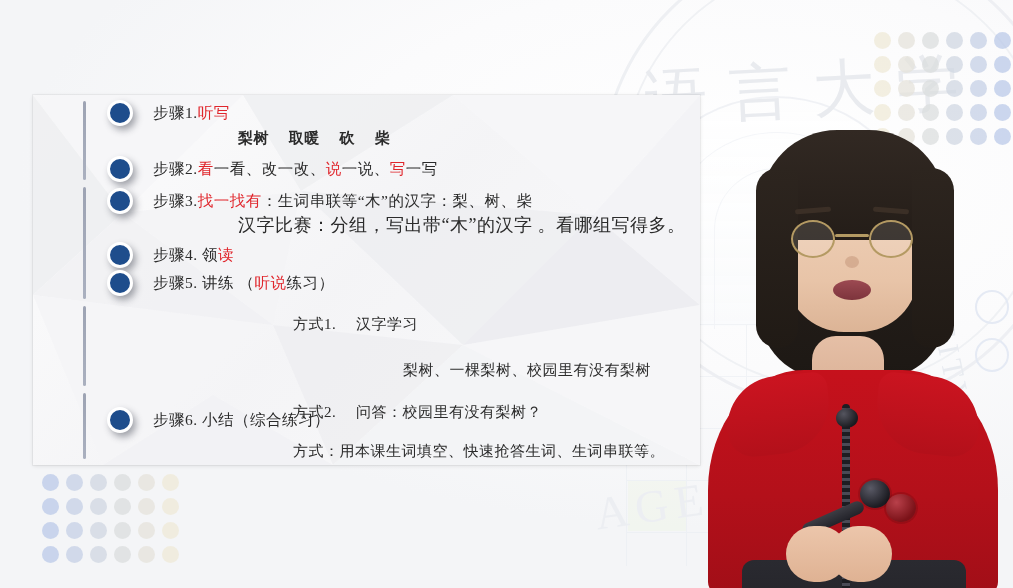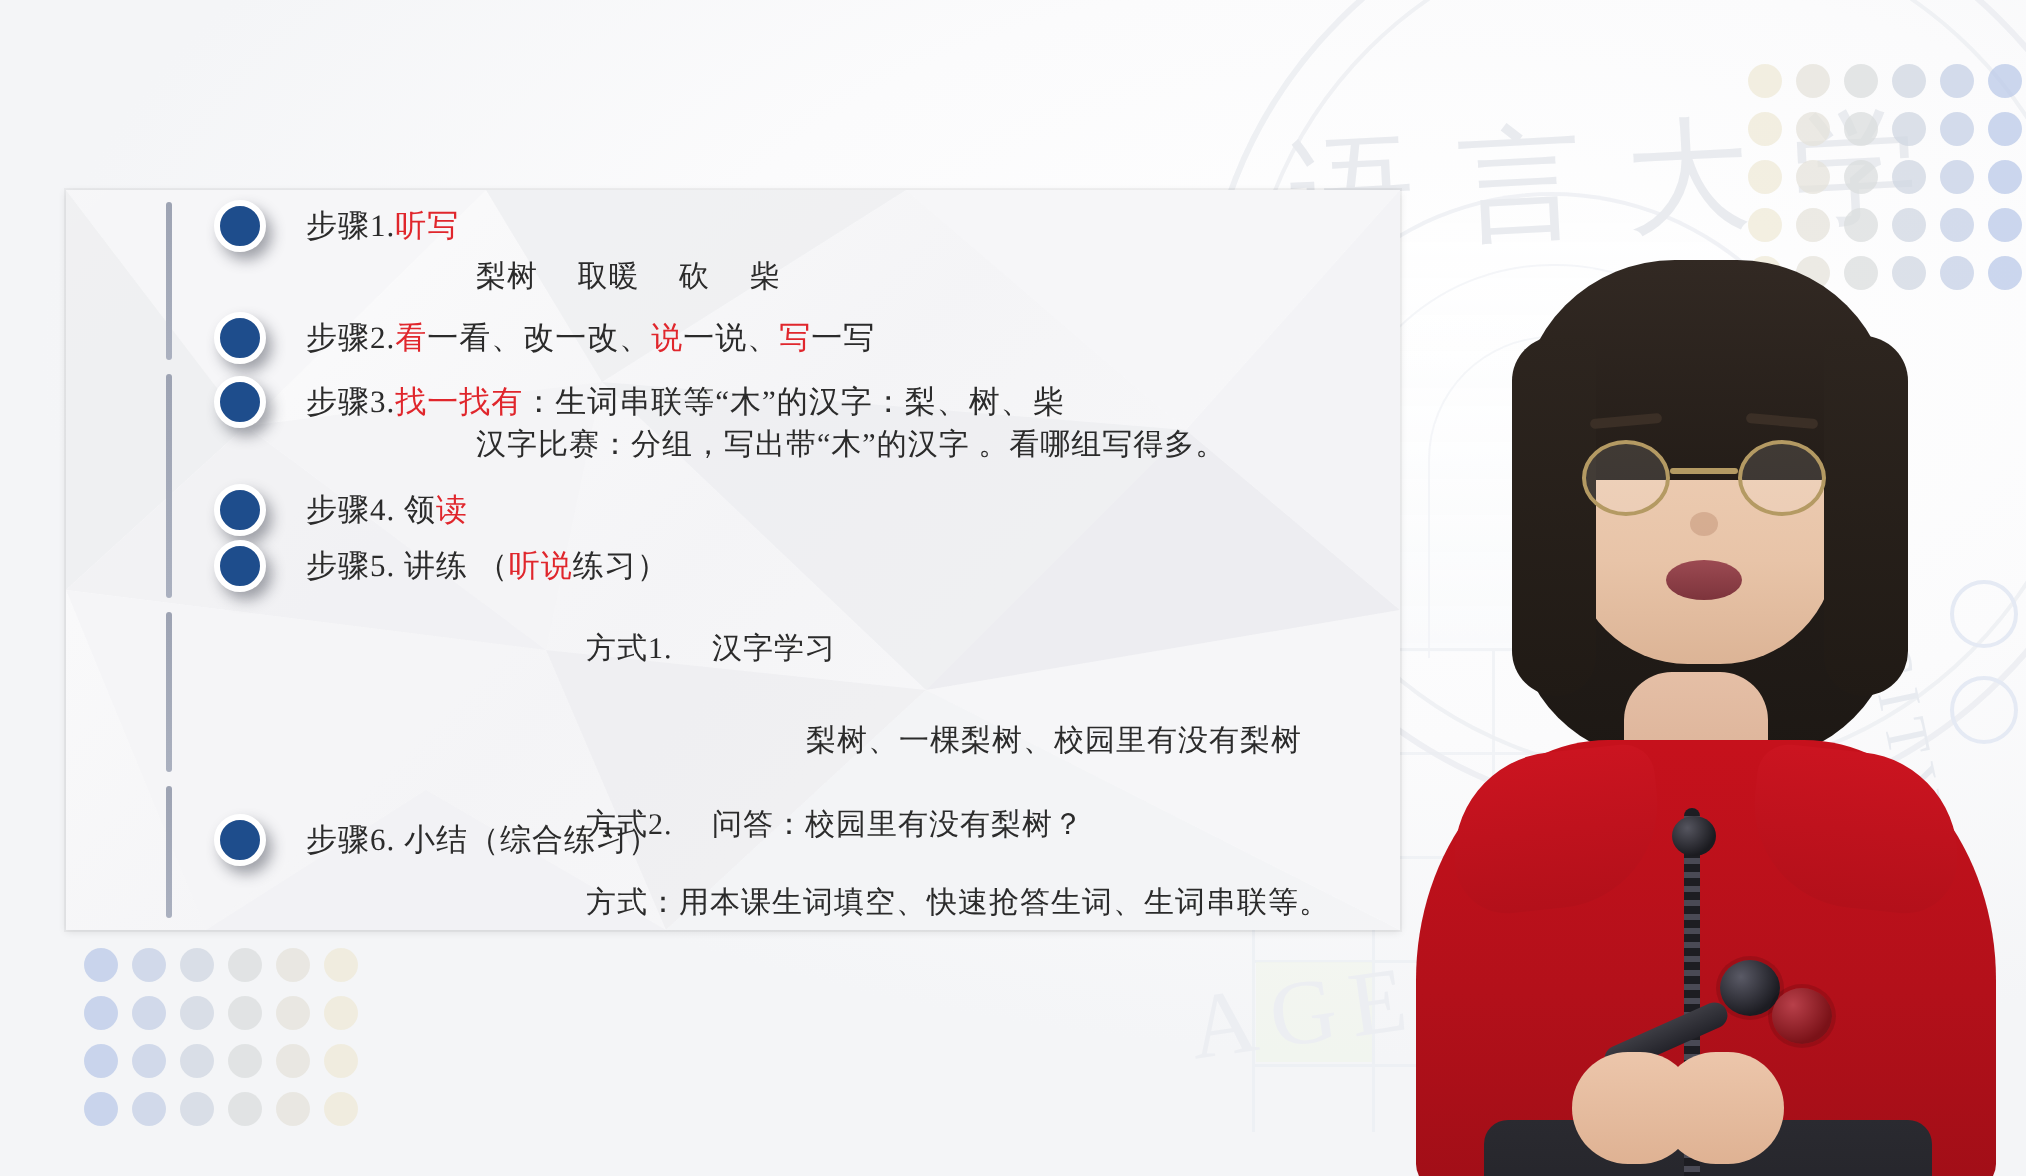--- a/index.html
+++ b/index.html
@@ -391,26 +391,26 @@
     <div class="rail">
       <i style="top:6px;   height:79px;"></i>
       <i style="top:92px;  height:112px;"></i>
       <i style="top:211px; height:80px;"></i>
       <i style="top:298px; height:66px;"></i>
     </div>
 
     <div id="slide-content">
         <div class="bullet" style="top: 5px;"></div>
         <div class="line" style="left: 120px; top: 8px; font-size: 15.5px;"><span>步骤1.</span><span class="hl" style="color: rgb(224, 38, 44);">听写</span></div>
-        <div class="line" style="left: 205px; top: 34px; font-size: 15px;">梨树　 取暖　 砍　 柴</div>
+        <div class="line" style="left: 205px; top: 34px; font-size: 15px; font-weight: bold;">梨树　 取暖　 砍　 柴</div>
         <div class="bullet" style="top: 61px;"></div>
         <div class="line" style="left: 120px; top: 64px; font-size: 15.5px;"><span>步骤2.</span><span class="hl" style="color: rgb(224, 38, 44);">看</span><span>一看、改一改、</span><span class="hl" style="color: rgb(224, 38, 44);">说</span><span>一说、</span><span class="hl" style="color: rgb(224, 38, 44);">写</span><span>一写</span></div>
         <div class="bullet" style="top: 93px;"></div>
         <div class="line" style="left: 120px; top: 96px; font-size: 15.5px;"><span>步骤3.</span><span class="hl" style="color: rgb(224, 38, 44);">找一找有</span><span>：生词串联等“木”的汉字：梨、树、柴</span></div>
-        <div class="line" style="left: 205px; top: 118px; font-size: 15px;">汉字比赛：分组，写出带“木”的汉字 。看哪组写得多。</div>
+        <div class="line" style="left: 205px; top: 118px; font-size: 18px;">汉字比赛：分组，写出带“木”的汉字 。看哪组写得多。</div>
         <div class="bullet" style="top: 147px;"></div>
         <div class="line" style="left: 120px; top: 150px; font-size: 15.5px;"><span>步骤4. 领</span><span class="hl" style="color: rgb(224, 38, 44);">读</span></div>
         <div class="bullet" style="top: 175px;"></div>
         <div class="line" style="left: 120px; top: 178px; font-size: 15.5px;"><span>步骤5. 讲练  （</span><span class="hl" style="color: rgb(224, 38, 44);">听说</span><span>练习）</span></div>
         <div class="line" style="left: 260px; top: 220px; font-size: 15px;">方式1.　 汉字学习</div>
         <div class="line" style="left: 370px; top: 266px; font-size: 15px;">梨树、一棵梨树、校园里有没有梨树</div>
         <div class="line" style="left: 260px; top: 308px; font-size: 15px;">方式2.　 问答：校园里有没有梨树？</div>
         <div class="bullet" style="top: 312px;"></div>
         <div class="line" style="left: 120px; top: 315px; font-size: 15.5px;"><span>步骤6. 小结（综合练习）</span></div>
         <div class="line" style="left: 260px; top: 347px; font-size: 15px;">方式：用本课生词填空、快速抢答生词、生词串联等。</div>

